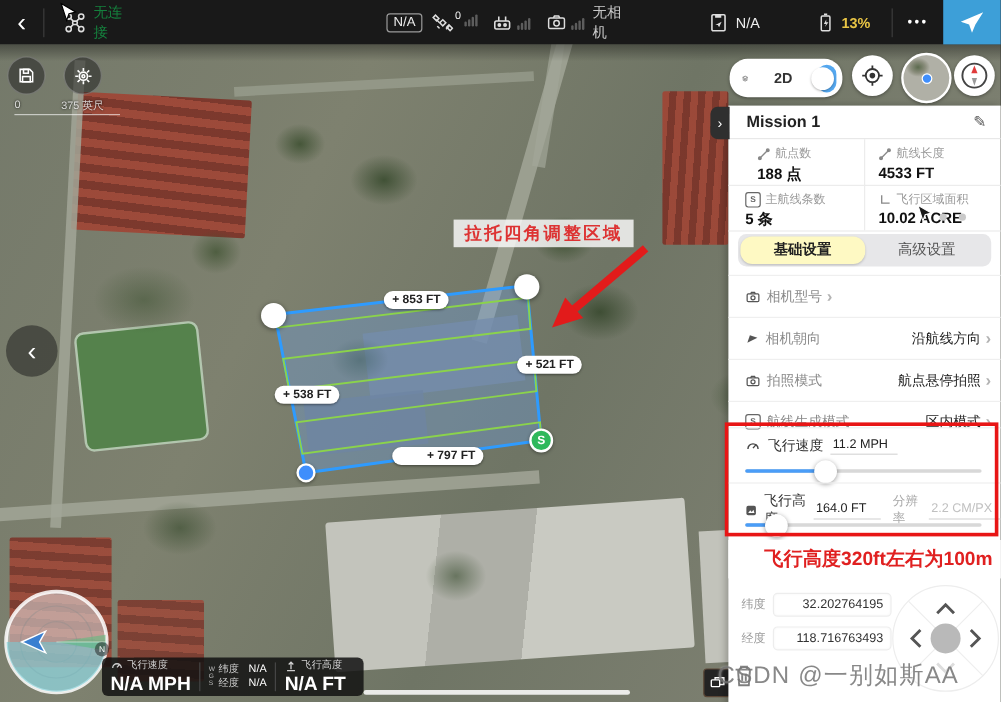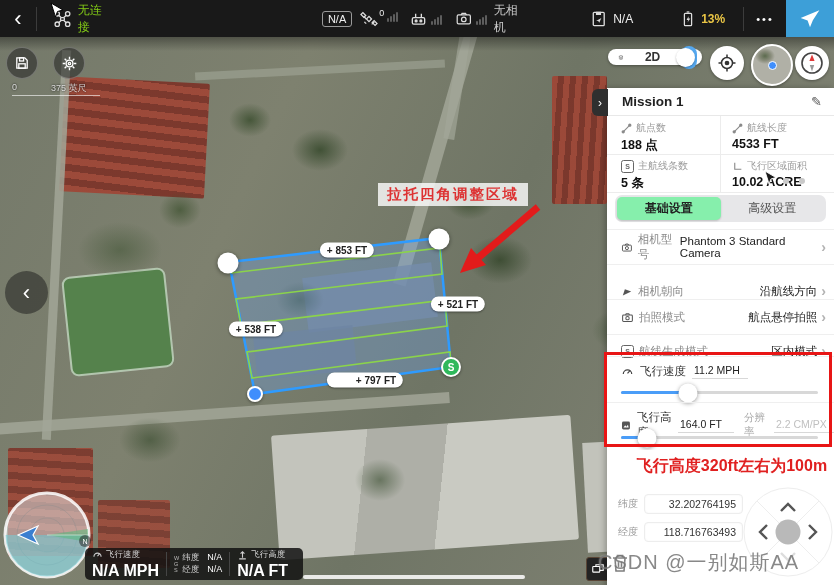--- a/index.html
+++ b/index.html
@@ -25,32 +25,32 @@
     radial-gradient(40px 30px at 620px 330px,rgba(56,76,46,.6),rgba(56,76,46,0) 70%),
     radial-gradient(50px 36px at 660px 180px,rgba(52,72,42,.65),rgba(52,72,42,0) 70%),
     radial-gradient(36px 30px at 380px 480px,rgba(58,78,48,.6),rgba(58,78,48,0) 70%),
     radial-gradient(44px 32px at 150px 440px,rgba(54,74,44,.6),rgba(54,74,44,0) 70%);}
   #topshadow{position:absolute;left:0;top:37px;width:100%;height:14px;
     background:linear-gradient(rgba(0,0,0,.35),rgba(0,0,0,0));}
   
   #topbar{position:absolute;left:0;top:0;width:834px;height:37px;background:#191919;
     display:flex;align-items:center;color:#e8e8e8;z-index:40;}
   .tb-sep{width:1px;height:24px;background:#3c3c3c;}
-  .tb-txt{font-size:12px;color:#84cc16;}
+  .tb-txt{font-size:12px;color:#15803d;}
   .badge{border:1px solid #9a9a9a;border-radius:3px;padding:1px 5px;font-size:11px;color:#eee;}
   .bars{display:flex;align-items:flex-end;gap:1px;height:12px;margin:0 3px;}
   .bars i{display:block;width:2px;background:#5d5d5d;border-radius:1px;}
   .bars i:nth-child(1){height:4px}.bars i:nth-child(2){height:6px}
   .bars i:nth-child(3){height:8px}.bars i:nth-child(4){height:10px}
   #takeoff{width:51px;height:37px;background:#3d9fd8;display:flex;align-items:center;justify-content:center;}
   
   .circlebtn{position:absolute;border-radius:50%;display:flex;align-items:center;justify-content:center;}
   .darkbtn{background:rgba(35,35,35,.55);border:1px solid rgba(255,255,255,.25);color:#fff;}
   .whitebtn{background:#fff;box-shadow:0 1px 3px rgba(0,0,0,.35);color:#333;}
-  #pill2d{position:absolute;left:608px;top:49px;width:94px;height:16px;background:#fff;border-radius:15px;
+  #pill2d{position:absolute;left:608px;top:49px;width:94px;height:32px;background:#fff;border-radius:15px;
     display:flex;align-items:center;gap:21px;padding:0 5px 0 10px;box-sizing:border-box;
     box-shadow:0 1px 3px rgba(0,0,0,.35);z-index:20;}
   #toggle2d{width:40px;height:23px;border-radius:12px;background:#55a8f0;position:relative;margin-left:auto;}
   #toggle2d .knob{position:absolute;right:2px;top:2px;width:19px;height:19px;border-radius:50%;background:#fff;
     box-shadow:0 1px 2px rgba(0,0,0,.3);}
   
   #panel{position:absolute;left:607px;top:88px;width:227px;height:561px;background:#fff;z-index:15;
     box-shadow:-2px 0 6px rgba(0,0,0,.25);}
   #panel-collapse{position:absolute;left:592px;top:89px;width:16px;height:27px;background:#2f2f2f;
     border-radius:6px 0 0 6px;color:#fff;display:flex;align-items:center;justify-content:center;
@@ -60,21 +60,21 @@
     padding:0 12px 0 15px;}
   #mission-hdr .t{font-size:13.5px;font-weight:bold;color:#222;}
   .stat{position:absolute;box-sizing:border-box;padding:5px 0 0 14px;}
   .stat .lbl{font-size:10px;color:#9a9a9a;display:flex;align-items:center;gap:4px;}
   .stat .val{font-size:12.5px;font-weight:bold;color:#111;margin-top:2px;}
   .hline{position:absolute;left:0;width:227px;height:1px;background:#ececec;}
   .vline{position:absolute;top:0;width:1px;background:#ececec;}
   #tabs{position:absolute;left:8px;top:107px;width:211px;height:27px;background:#e7e7e9;border-radius:7px;
     display:flex;padding:2px;box-sizing:border-box;}
   .tab{flex:1;display:flex;align-items:center;justify-content:center;font-size:12px;color:#555;border-radius:5px;}
-  .tab.active{background:#86efac;font-weight:bold;color:#222;box-shadow:0 1px 2px rgba(0,0,0,.18);}
+  .tab.active{background:#fef9c3;font-weight:bold;color:#222;box-shadow:0 1px 2px rgba(0,0,0,.18);border-radius:10px;}
   .srow{position:absolute;left:0;width:227px;height:35px;border-top:1px solid #efefef;
     display:flex;align-items:center;padding:0 8px 0 14px;box-sizing:border-box;}
   .srow .lbl{font-size:11.5px;color:#8a8a8a;display:flex;align-items:center;gap:5px;}
   .srow .val{margin-left:auto;font-size:11.5px;color:#222;}
   .chev{color:#b3b3b3;font-size:14px;margin-left:4px;font-weight:bold;}
   .sbox{display:inline-flex;width:11px;height:11px;border:1.2px solid #666;border-radius:2.5px;
     align-items:center;justify-content:center;font-size:7px;font-weight:bold;color:#666;}
   
   .slrow{position:absolute;left:0;width:227px;}
   .slhead{display:flex;align-items:center;gap:6px;padding-left:14px;font-size:11.5px;color:#333;}
@@ -315,21 +315,21 @@
     </div>
   </div>
 
   <div id="panel-collapse">›</div>
   <div id="panel">
     <div class="ph" id="mission-hdr">
       <span class="t">Mission 1</span>
       <span style="margin-left:auto;color:#555;font-size:13px;">✎</span>
     </div>
 
-    <div class="stat" style="left:0;top:28px;width:113px;height:38px;">
+    <div class="stat" style="left:10px;top:28px;width:113px;height:38px;">
       <div class="lbl">
           <svg width="11" height="11" viewBox="0 0 20 20" stroke="#888" stroke-width="2" fill="#888">
             <path d="M4 16L16 4"></path>
             <circle cx="4" cy="16" r="2"></circle>
             <circle cx="16" cy="4" r="2"></circle>
           </svg>
         <span>航点数</span>
         </div>
       <div class="val">188 点</div>
     </div>
@@ -373,24 +373,23 @@
 
     <div class="srow" style="top:141px;">
       <span class="lbl">
           <svg width="13" height="13" viewBox="0 0 20 20" fill="none" stroke="#555" stroke-width="1.6">
             <rect x="2.5" y="6" width="15" height="10" rx="1.5"></rect>
             <circle cx="10" cy="11" r="2.6"></circle>
             <path d="M7 6l1-1.8h4L13 6"></path>
           </svg>
         <span>相机型号</span>
         </span>
-      <span class="val">Phantom 3 Standard Camera</span>
         <span class="chev">›</span>
     </div>
-    <div class="srow" style="top:176px;align-items:flex-end;">
+    <div class="srow" style="top:176px;">
       <span class="lbl">
           <svg width="12" height="12" viewBox="0 0 20 20">
             <path d="M3 16L17 9 6.5 5.5z" fill="#555"></path>
           </svg>
         <span>相机朝向</span>
         </span>
       <span class="val">沿航线方向</span>
         <span class="chev">›</span>
     </div>
     <div class="srow" style="top:211px;">

